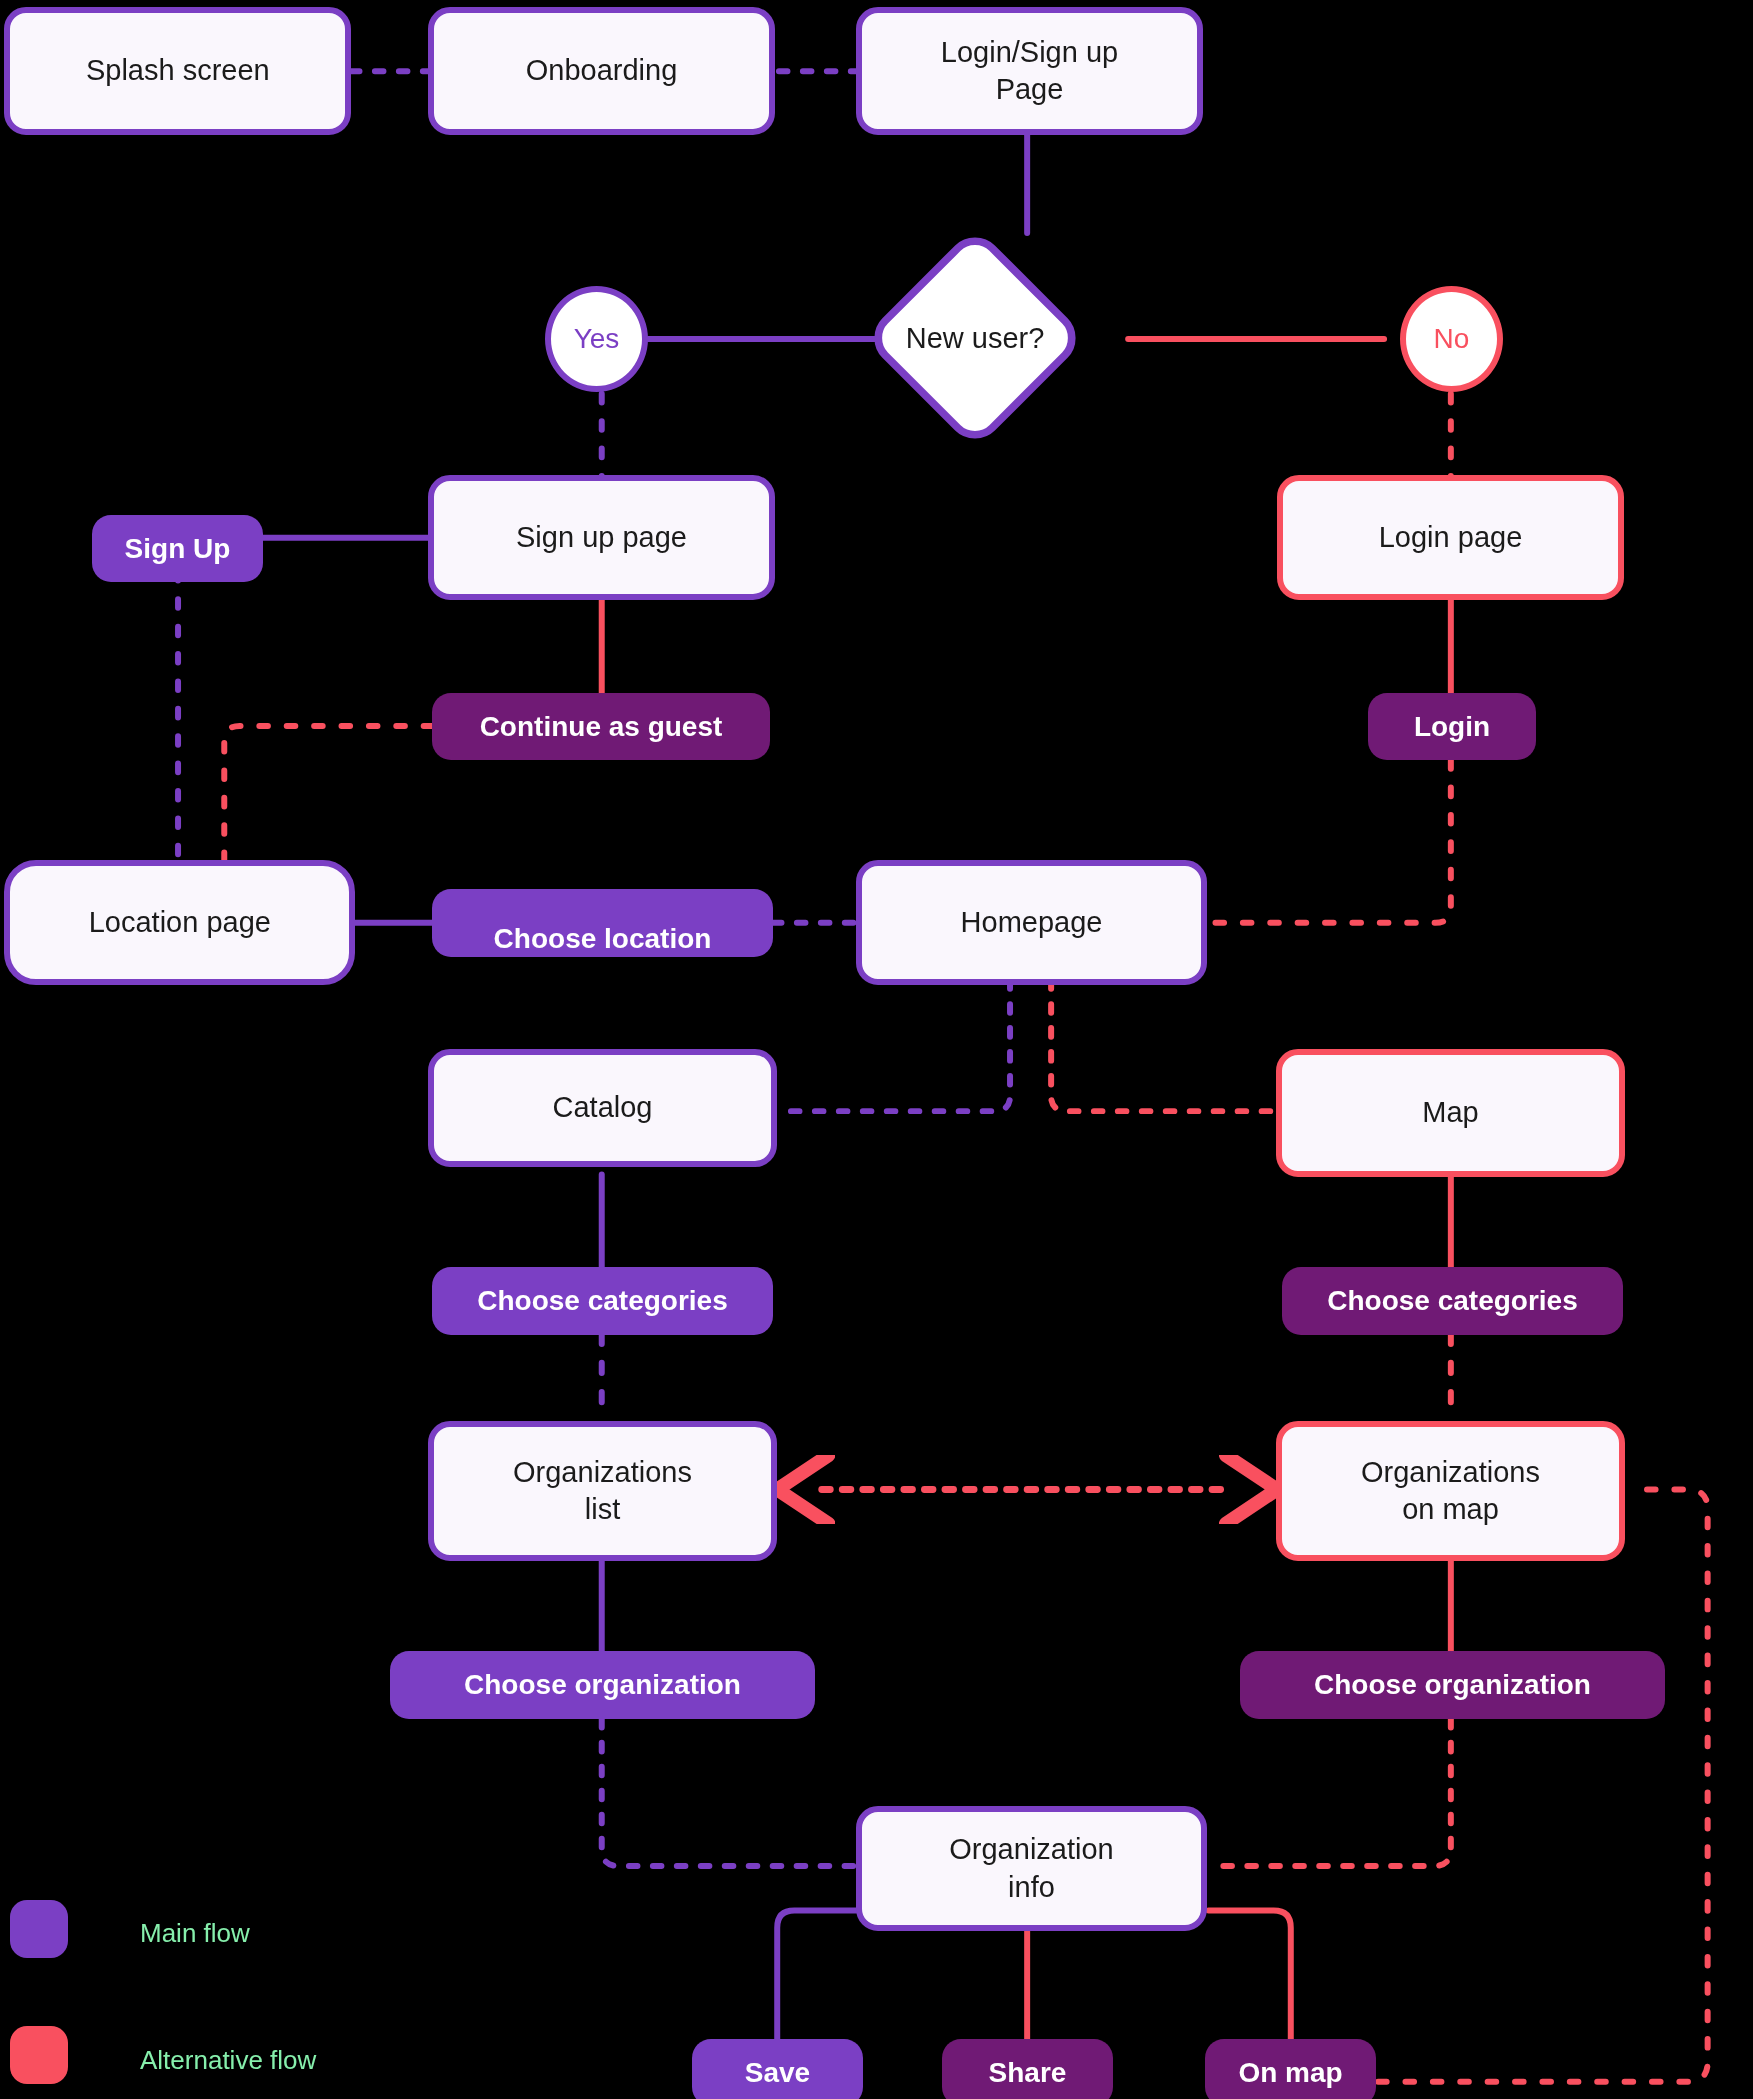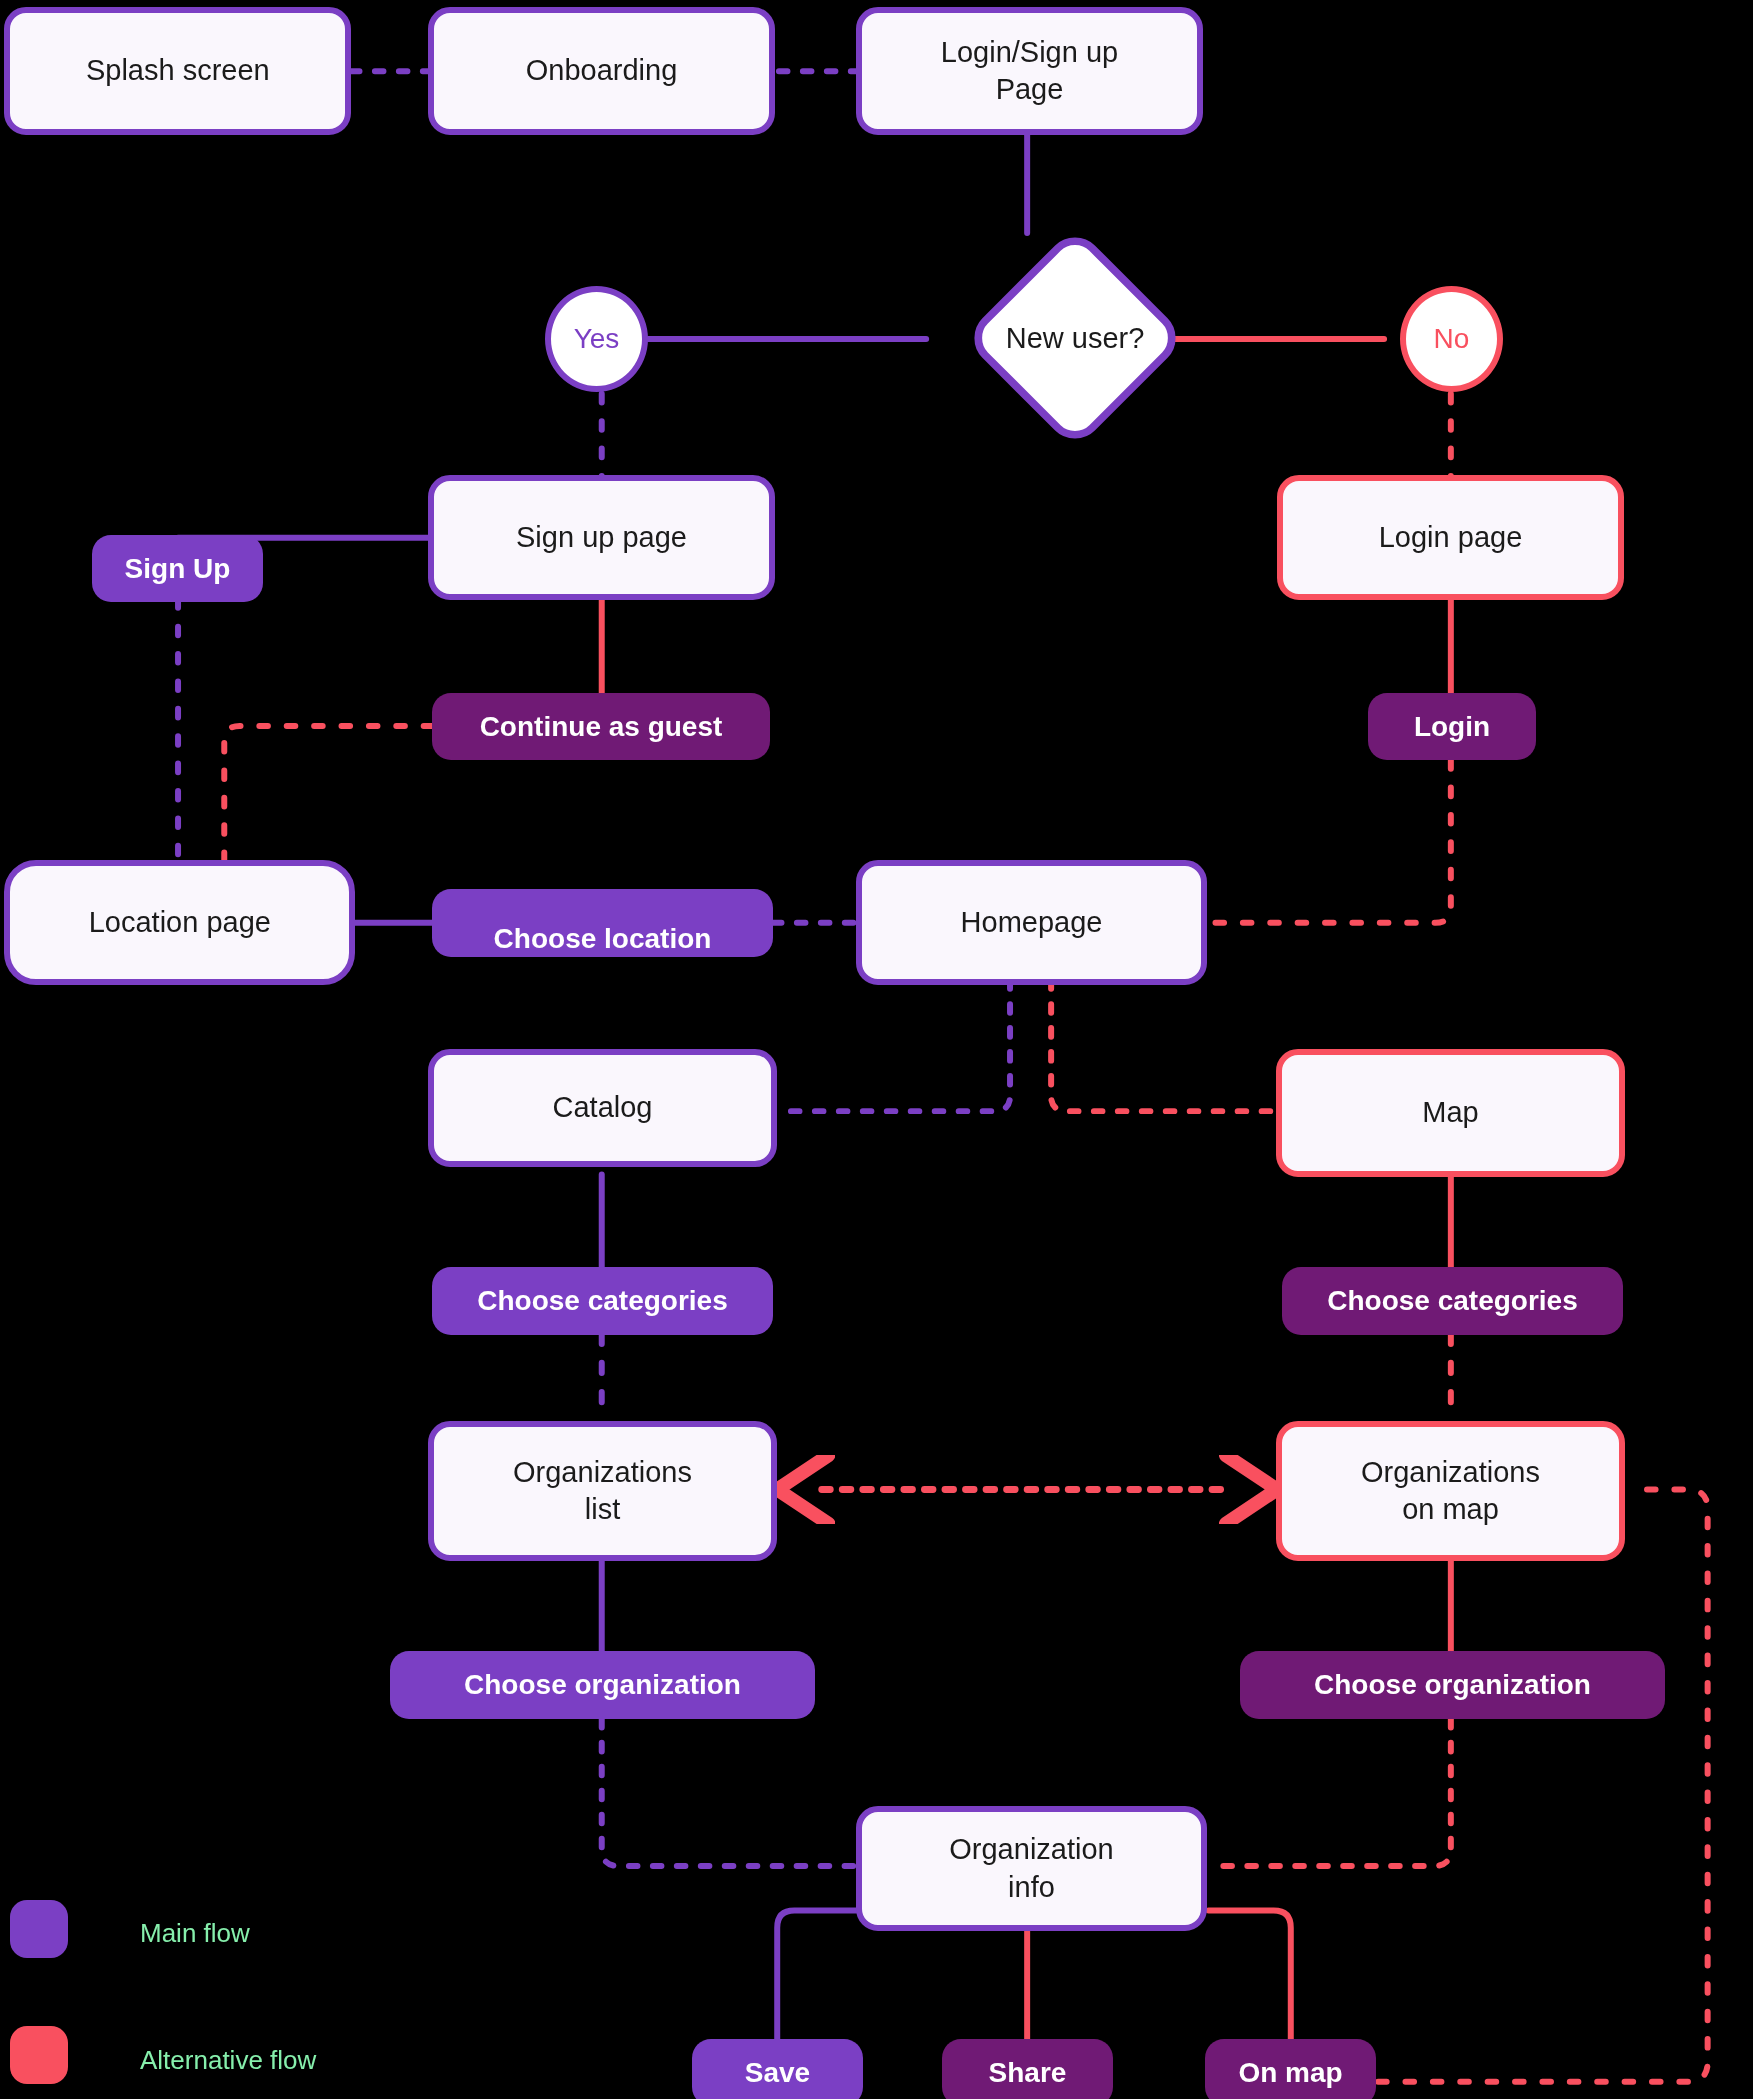--- a/index.html
+++ b/index.html
@@ -189,21 +189,21 @@
 
   <div class="node card purple" style="left:428px; top:6.8px; width:347px; height:128px;">
     <span>Onboarding</span>
   </div>
 
   <div class="node card purple" style="left:856px; top:6.8px; width:347px; height:128px; white-space:pre-line;">
     <span>Login/Sign up
 Page</span>
   </div>
 
-  <div class="diamond-wrap" style="left:968px; top:231px; width:214px; height:214px;">
+  <div class="diamond-wrap" style="left:868px; top:231px; width:214px; height:214px;">
     <svg class="diamond-shape" viewBox="0 0 250 250">
       <path d="M 125,12 Q 137,12 145,20 L 230,105 Q 238,113 238,125 Q 238,137 230,145
                L 145,230 Q 137,238 125,238 Q 113,238 105,230 L 20,145 Q 12,137 12,125
                Q 12,113 20,105 L 105,20 Q 113,12 125,12 Z" fill="#FFFFFF" stroke="#7B3FC4" stroke-width="9"></path>
     </svg>
     <span class="diamond-label">New user?</span>
   </div>
 
   <div class="node ellipse purple" style="left:545px; top:286px; width:103px; height:106px;">
     <span>Yes</span>
@@ -214,21 +214,21 @@
   </div>
 
   <div class="node card purple" style="left:428px; top:475px; width:347px; height:125px;">
     <span>Sign up page</span>
   </div>
 
   <div class="node card red" style="left:1277px; top:475px; width:347px; height:125px;">
     <span>Login page</span>
   </div>
 
-  <div class="node pill purple" style="left:92px; top:535px; width:171px; height:67px;text-align:right;">
+  <div class="node pill purple" style="left:92px; top:515px; width:171px; height:67px;text-align:right;">
     <span>Sign Up</span>
   </div>
 
   <div class="node pill red" style="left:432px; top:693px; width:338px; height:67px;">
     <span>Continue as guest</span>
   </div>
 
   <div class="node pill red" style="left:1368px; top:693px; width:168px; height:67px;">
     <span>Login</span>
   </div>

